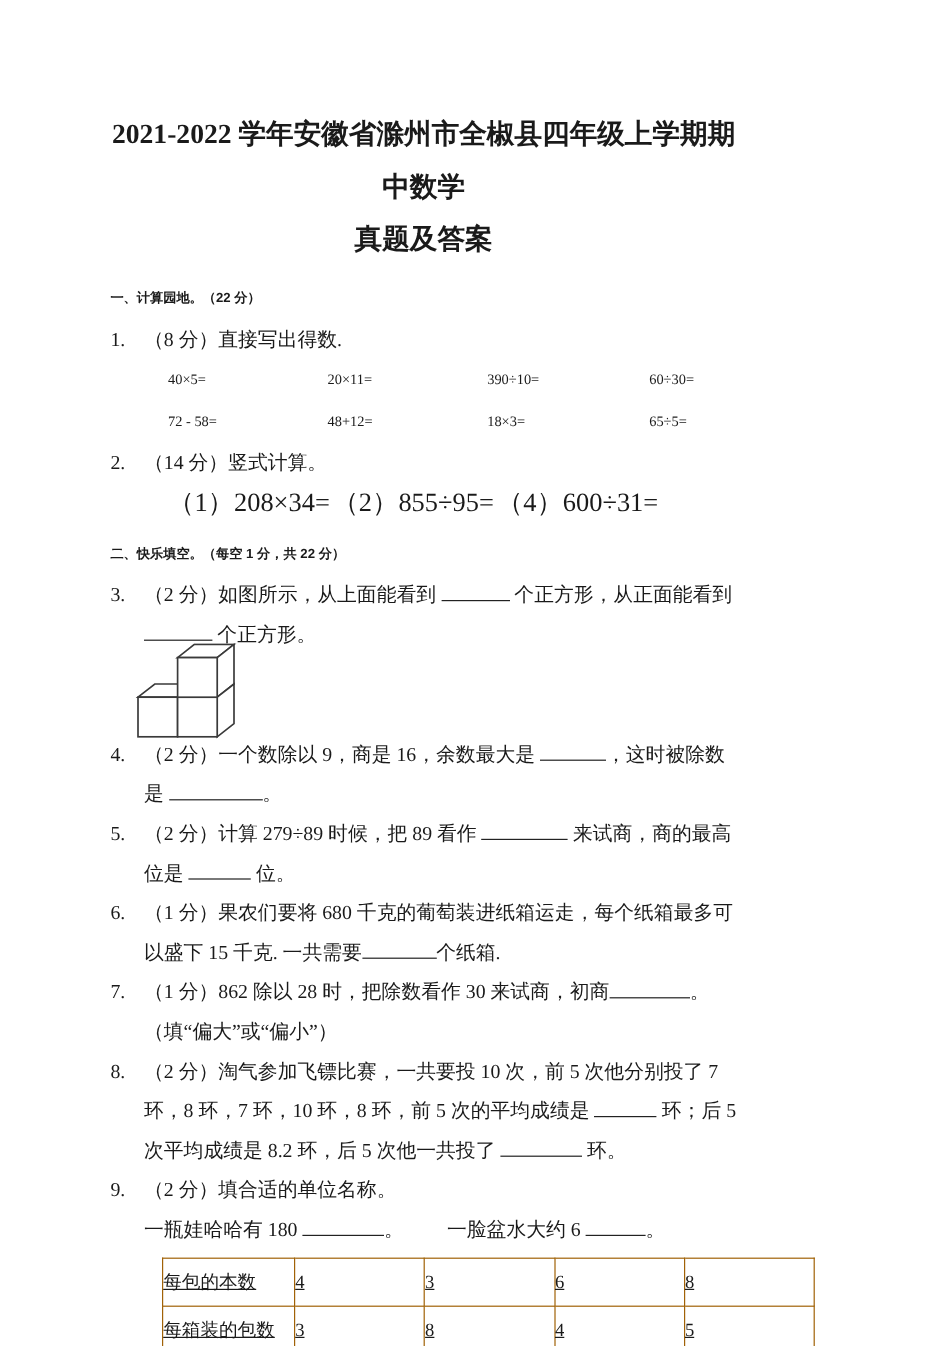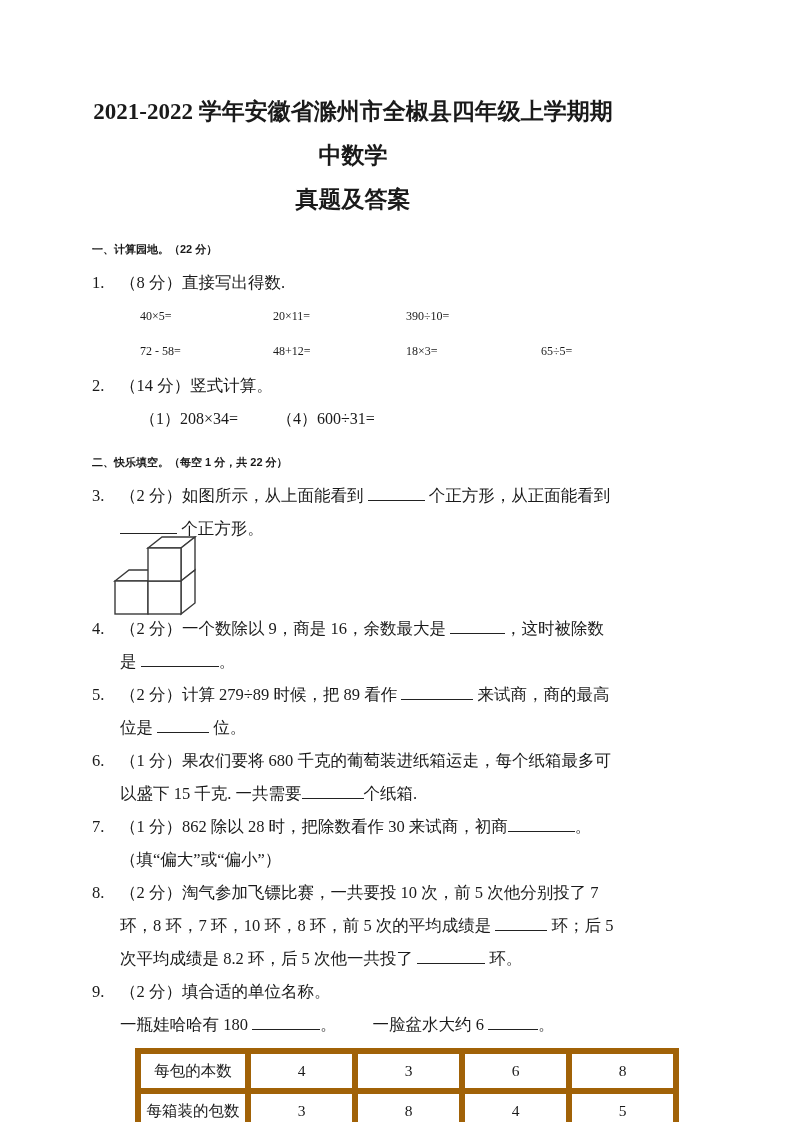--- a/index.html
+++ b/index.html
@@ -37,21 +37,21 @@
     padding-left: 48px;
     display: grid;
     grid-template-columns: 133px 133px 135px 135px;
     font-size: 12px;
     line-height: 35px;
   }
   .item-grid {
     padding-left: 48px;
     display: grid;
     grid-template-columns: 137px 137px 137px 140px;
-    font-size: 16px;
+    font-size: 22px;
     line-height: 33px;
   }
 
   .blank {
     display: inline-block;
     border-bottom: 1px solid #222;
     height: 1em;
     vertical-align: baseline;
   }
   .b50{width:50px}.b52{width:52px}.b55{width:55px}.b57{width:57px}
@@ -62,24 +62,24 @@
   .figure-wrap { margin: -9px 0 -4px 21px; height: 80px; }
 
   .book-table {
     margin: 7px 0 0 43px;
     border-collapse: collapse;
     table-layout: fixed;
     width: 544px;
     font-size: 15.5px;
   }
   .book-table td {
-    border: 6px solid #a16207;
+    border: 1px solid #a16207;
     height: 40px;
-    text-align: center;
     vertical-align: middle;
+    text-decoration: underline;
   }
   .book-table td.lbl { width: 110px; }
 </style>
 </head>
 <body>
 
 <div class="page">
 
   <div class="doc-title">
     <div>2021-2022 学年安徽省滁州市全椒县四年级上学期期中数学</div>
@@ -90,35 +90,37 @@
 
   <div class="q">
     <span class="qnum">1.</span>
     <span class="qbody">（8 分）直接写出得数.</span>
   </div>
 
   <div class="eq-grid">
     <span>40×5=</span>
     <span>20×11=</span>
     <span>390÷10=</span>
+    <span>60÷30=</span>
   </div>
   <div class="eq-grid">
     <span>72 - 58=</span>
     <span>48+12=</span>
     <span>18×3=</span>
     <span>65÷5=</span>
   </div>
 
   <div class="q">
     <span class="qnum">2.</span>
     <span class="qbody">（14 分）竖式计算。</span>
   </div>
 
   <div class="item-grid">
     <span>（1）208×34=</span>
+    <span>（2）855÷95=</span>
     <span>（4）600÷31=</span>
   </div>
 
   <div class="sec-heading">二、快乐填空。（每空 1 分，共 22 分）</div>
 
   <div class="q">
     <span class="qnum">3.</span>
     <span class="qbody"><span>（2 分）如图所示，从上面能看到 </span><span class="blank b57"></span><span> 个正方形，从正面能看到 </span><span class="blank b57"></span><span> 个正方形。</span></span>
   </div>
 

